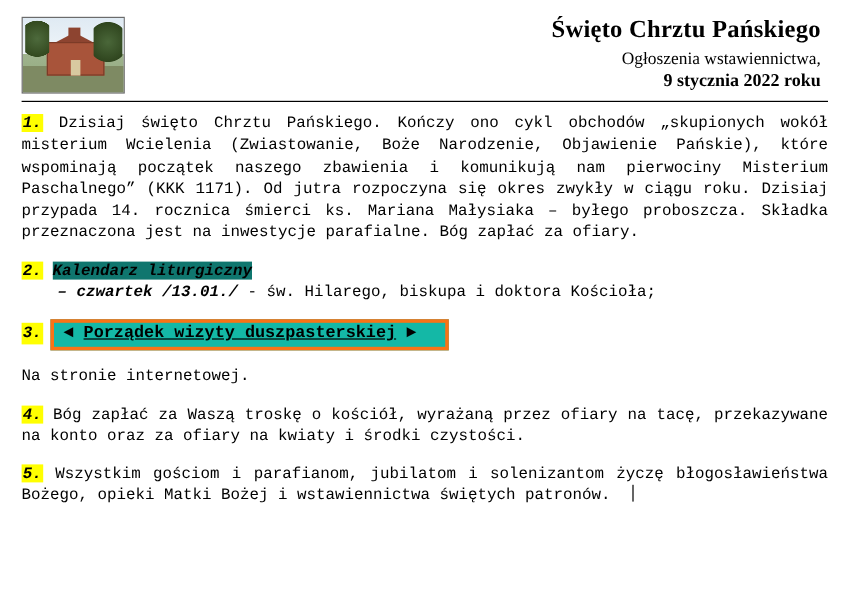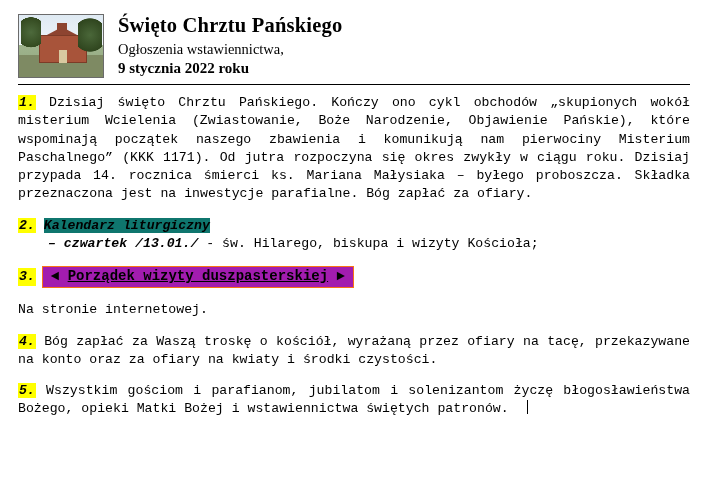--- a/index.html
+++ b/index.html
@@ -83,21 +83,21 @@
   }
   .photo-door {
     position: absolute;
     left: 40px; bottom: 14px;
     width: 8px; height: 13px;
     background: #d8c9a0;
   }
 
   .header-text {
     flex: 1 1 auto;
-    text-align: left;
+    text-align: right;
     padding-left: 14px;
     padding-right: 6px;
   }
   .doc-title {
     font-size: 20.5px;
     font-weight: bold;
     line-height: 1.15;
     margin: 0 0 2px 0;
     letter-spacing: .2px;
   }
@@ -151,25 +151,25 @@
     font-style: italic;
     margin-left: 30px;
   }
   .section3 {
     display: flex;
     align-items: baseline;
     gap: 6px;
   }
   .visit-box {
     display: inline-block;
-    border: 1px solid #f97316;
-    background: #a21caf;
+    border: 3px solid #f97316;
+    background: #14b8a6;
     font-weight: bold;
     font-size: 14px;
-    padding: 1px 8px 2px 8px;
+    padding: 1px 24px 2px 8px;
     line-height: 1.25;
   }
   .visit-box .arrow {
     font-weight: bold;
   }
   .visit-box .visit-label {
     text-decoration: underline;
   }
   .caret {
     display: inline-block;
@@ -216,21 +216,21 @@
     </p>
 
     <div class="gap"></div>
 
     <p class="para">
       <span class="num">2.</span>
       <span class="hl-head">Kalendarz liturgiczny</span>
     </p>
     <p class="para">
       <span class="bolditalic nowrap">– czwartek /13.01./</span>
-      <span>- św. Hilarego, biskupa i wizyty Kościoła;</span>
+      <span>- św. Hilarego, biskupa i doktora Kościoła;</span>
     </p>
 
     <div class="gap"></div>
 
     <div class="section3">
       <span class="num">3.</span>
       <span class="visit-box">
         <span class="arrow">◄</span>
         <span class="visit-label">Porządek wizyty duszpasterskiej</span>
         <span class="arrow">►</span>

